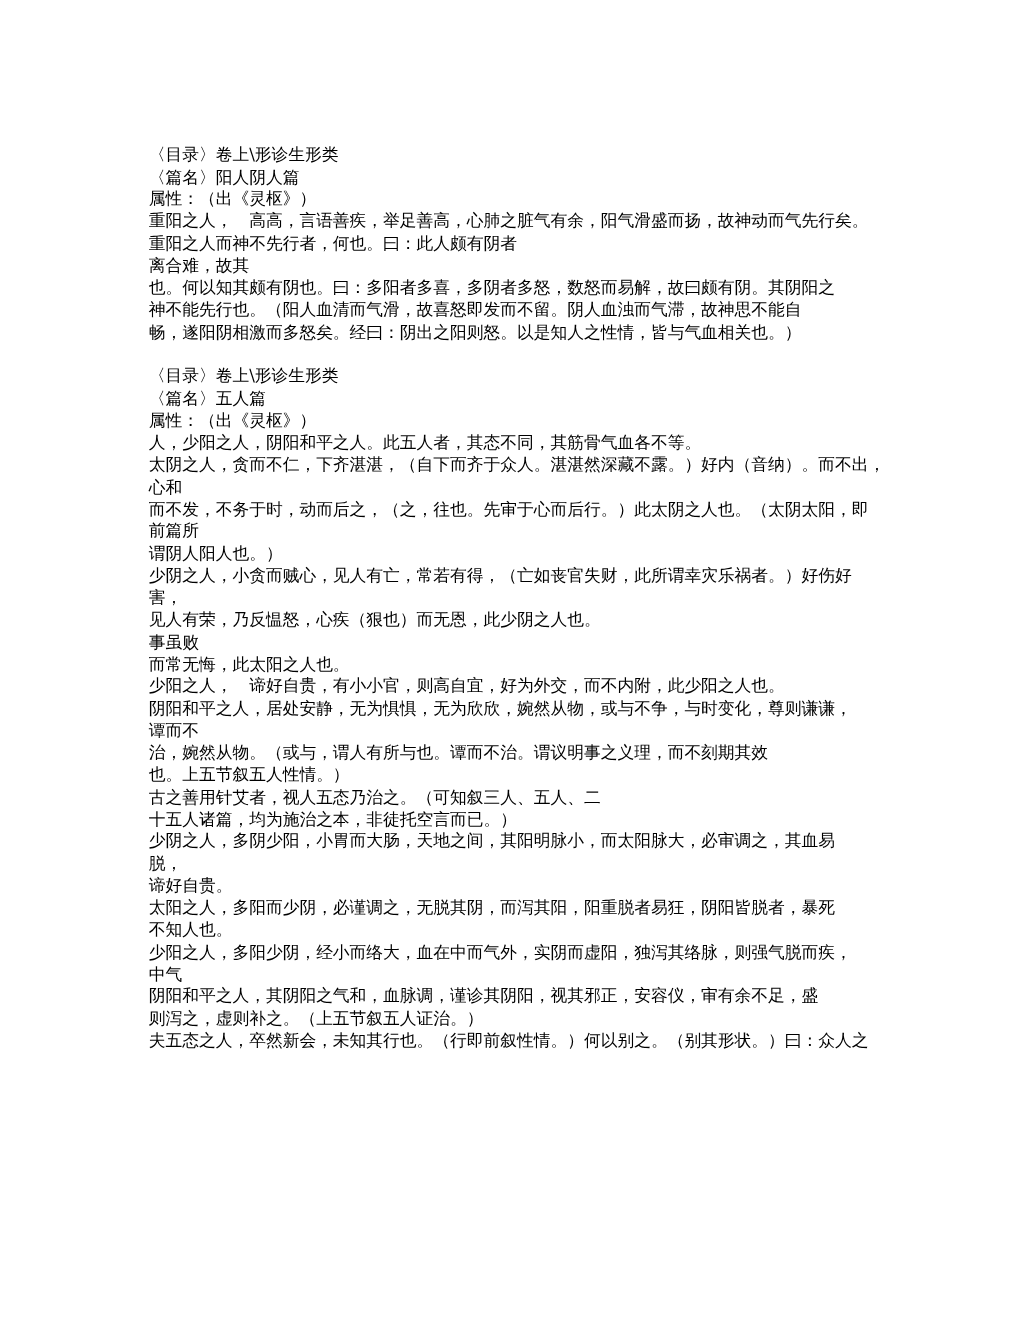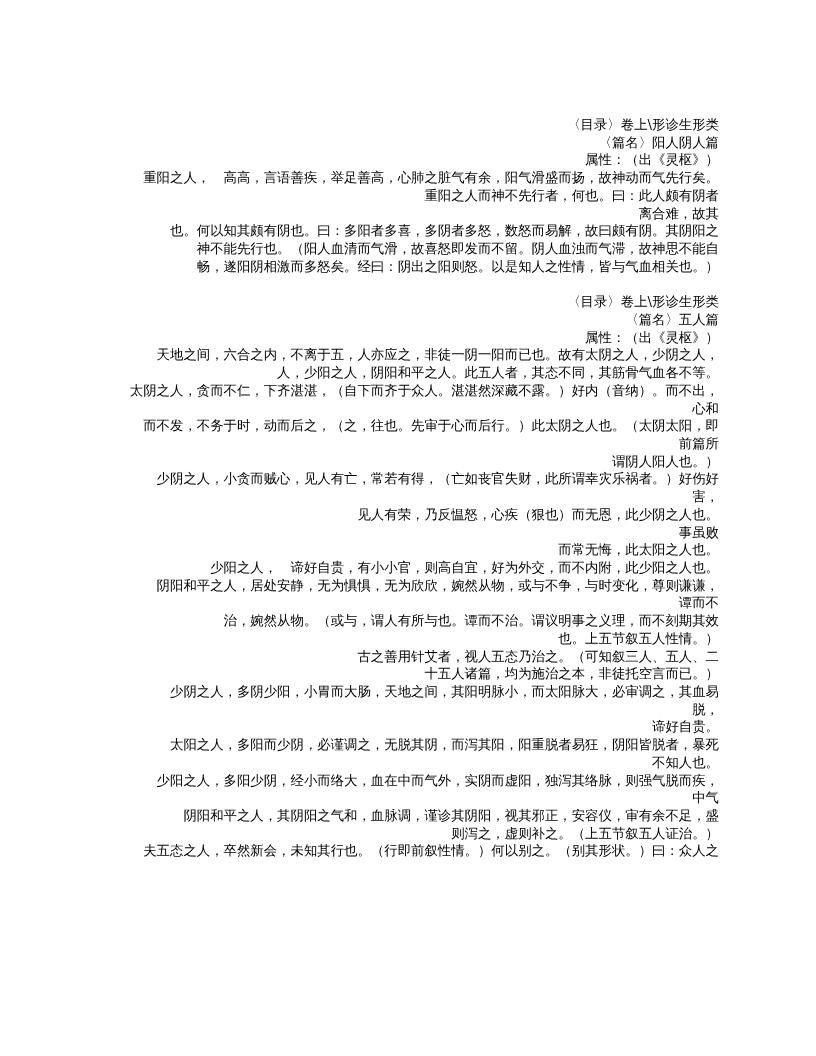--- a/index.html
+++ b/index.html
@@ -7,21 +7,20 @@
   .page {
     position: absolute;
     left: 119px;
     top: 116px;
     width: 600px;
     font-family: "DejaVu Serif", "Liberation Serif", serif;
     font-size: 13.4px;
     line-height: 17.72px;
     color: #000000;
     letter-spacing: 0px;
-    text-align: right;
   }
   .line { white-space: pre; height: 17.72px; overflow: visible; }
   .blank { height: 17.72px; }
 </style>
 </head>
 <body>
 
 <div class="page">
   <div>
     <div class="line">〈目录〉卷上\形诊生形类</div>
@@ -32,21 +31,20 @@
     <div class="line">离合难，故其</div>
     <div class="line">也。何以知其颇有阴也。曰：多阳者多喜，多阴者多怒，数怒而易解，故曰颇有阴。其阴阳之</div>
     <div class="line">神不能先行也。（阳人血清而气滑，故喜怒即发而不留。阴人血浊而气滞，故神思不能自</div>
     <div class="line">畅，遂阳阴相激而多怒矣。经曰：阴出之阳则怒。以是知人之性情，皆与气血相关也。）</div>
   </div>
   <div class="blank"></div>
   <div>
     <div class="line">〈目录〉卷上\形诊生形类</div>
     <div class="line">〈篇名〉五人篇</div>
     <div class="line">属性：（出《灵枢》）</div>
-    <div class="line">天地之间，六合之内，不离于五，人亦应之，非徒一阴一阳而已也。故有太阴之人，少阴之人，</div>
     <div class="line">人，少阳之人，阴阳和平之人。此五人者，其态不同，其筋骨气血各不等。</div>
     <div class="line">太阴之人，贪而不仁，下齐湛湛，（自下而齐于众人。湛湛然深藏不露。）好内（音纳）。而不出，</div>
     <div class="line">心和</div>
     <div class="line">而不发，不务于时，动而后之，（之，往也。先审于心而后行。）此太阴之人也。（太阴太阳，即</div>
     <div class="line">前篇所</div>
     <div class="line">谓阴人阳人也。）</div>
     <div class="line">少阴之人，小贪而贼心，见人有亡，常若有得，（亡如丧官失财，此所谓幸灾乐祸者。）好伤好</div>
     <div class="line">害，</div>
     <div class="line">见人有荣，乃反愠怒，心疾（狠也）而无恩，此少阴之人也。</div>
     <div class="line">事虽败</div>

